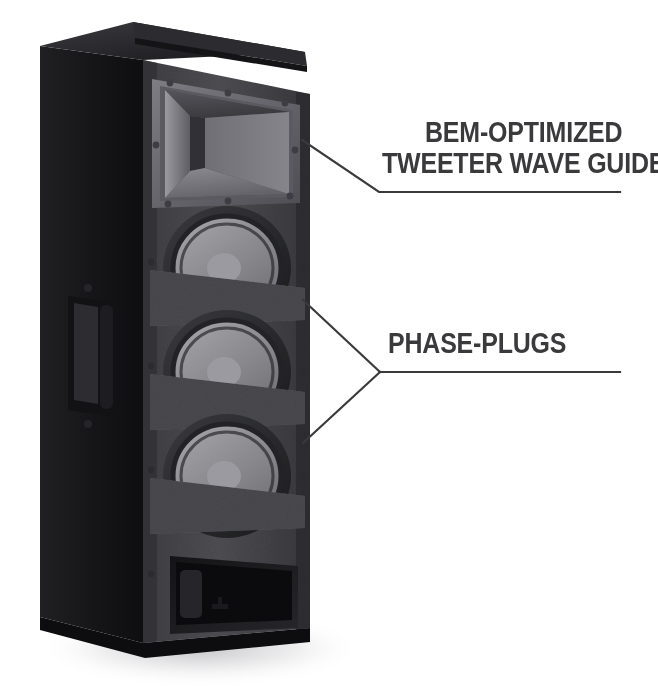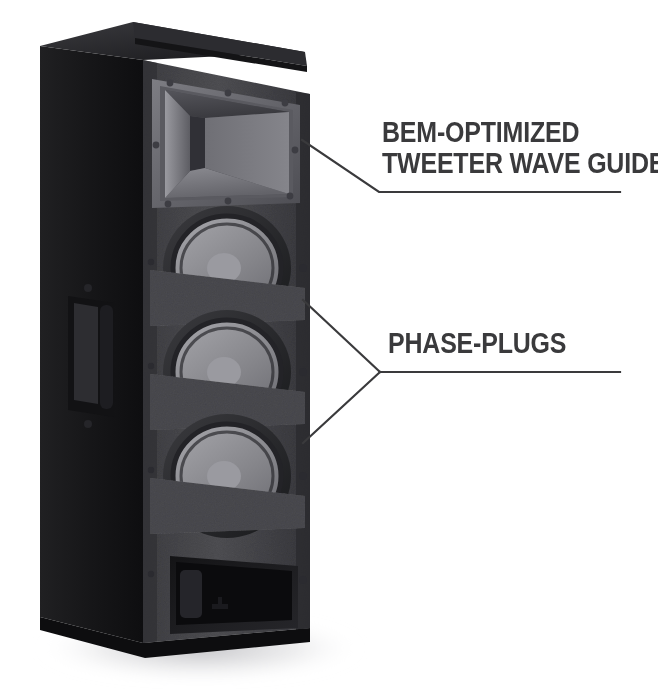--- a/index.html
+++ b/index.html
@@ -4,21 +4,21 @@
 <title>Speaker Callout Diagram</title>
 <style>
   html,body{margin:0;padding:0;}
   body{
     width:658px;height:698px;
     background:#ffffff;
     font-family:"Liberation Sans", sans-serif;
     overflow:hidden;
     position:relative;
   }
-  #stage{position:absolute;left:0;top:0;width:658px;height:546px;}
+  #stage{position:absolute;left:0;top:0;width:658px;height:546px;text-align:center;}
   #stage svg{position:absolute;left:0;top:0;}
 
   .callout-text{
     position:absolute;
     font-family:"Liberation Sans", sans-serif;
     font-weight:bold;
     color:#3a3a3c;
     letter-spacing:-0.2px;
     line-height:1.06;
     white-space:nowrap;

